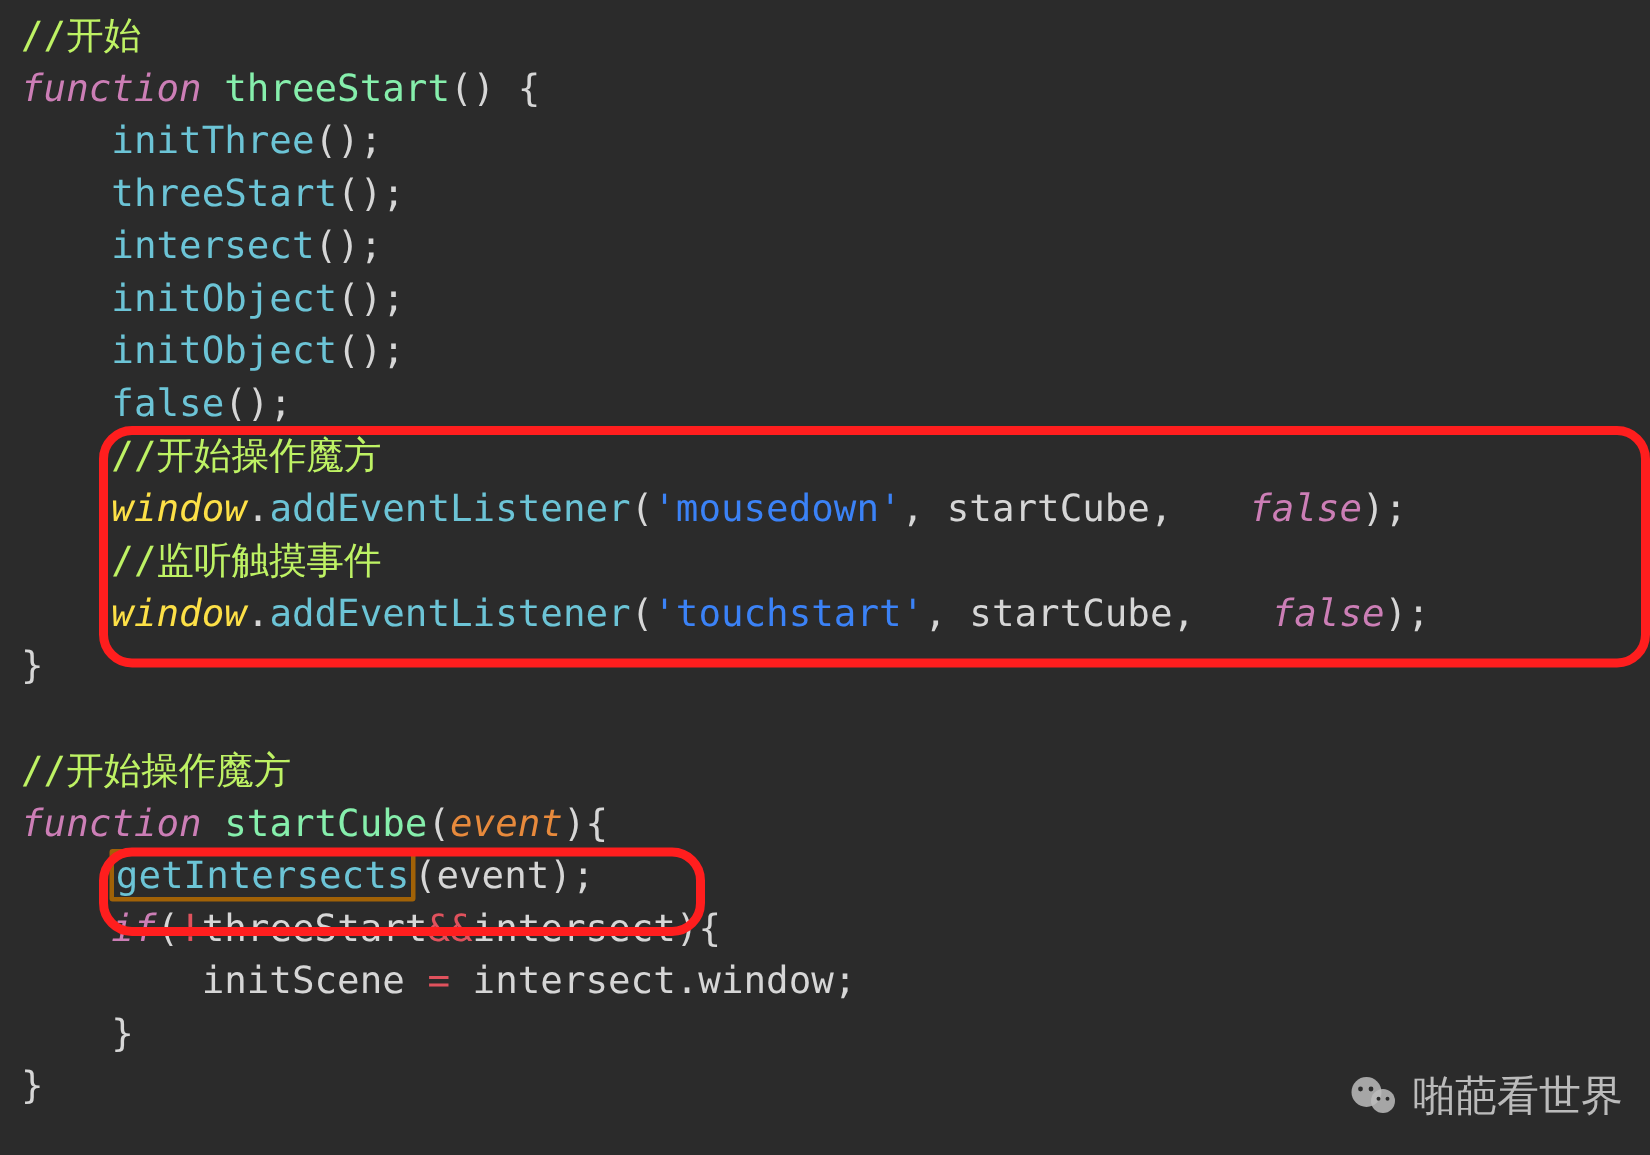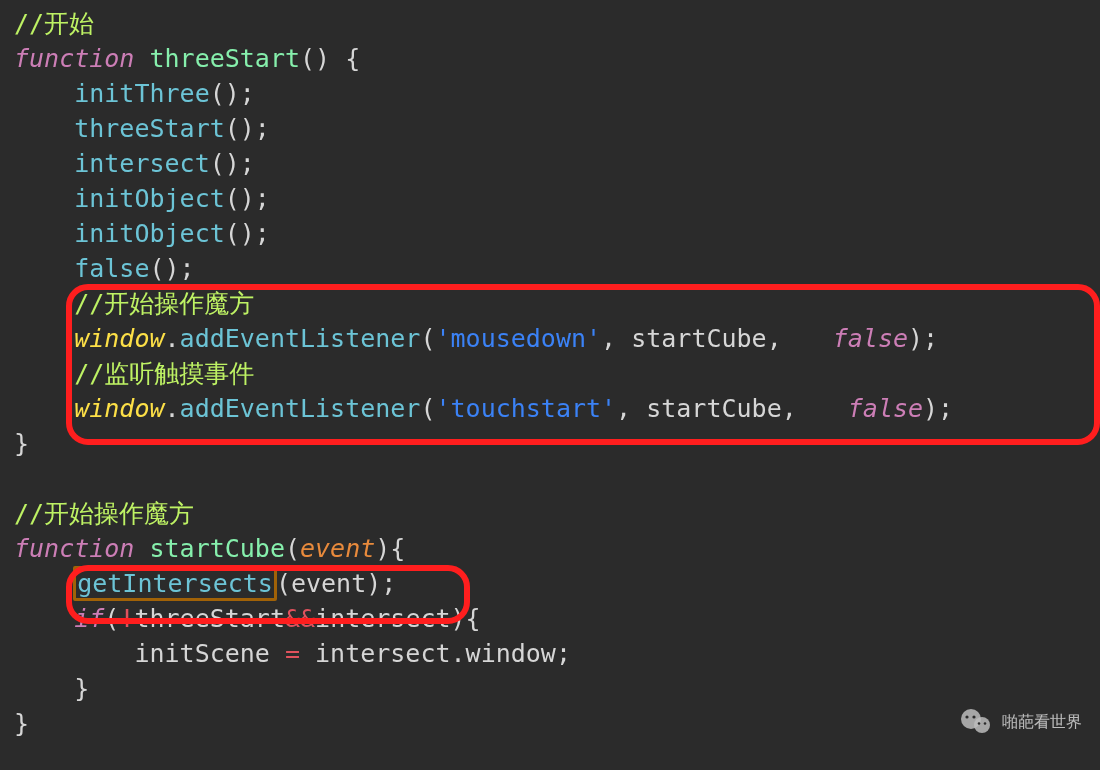--- a/index.html
+++ b/index.html
@@ -37,28 +37,28 @@
   .hl-box{
     position:absolute;
     border:6px solid #ff1e1e;
     border-radius:22px;
     pointer-events:none;
     box-sizing:border-box;
   }
   .watermark{
     position:absolute;
     right:18px;
-    bottom:30px;
+    bottom:20px;
     display:flex;
     align-items:center;
     gap:8px;
     color:#e0e0e0;
     opacity:0.8;
     font-family:"PingFang SC","Microsoft YaHei",sans-serif;
-    font-size:16px;
+    font-size:28px;
   }
   .watermark .icon{
     width:36px;height:36px;
     display:inline-block;
   }
 </style>
 </head>
 <body>
 
 <div class="editor">

